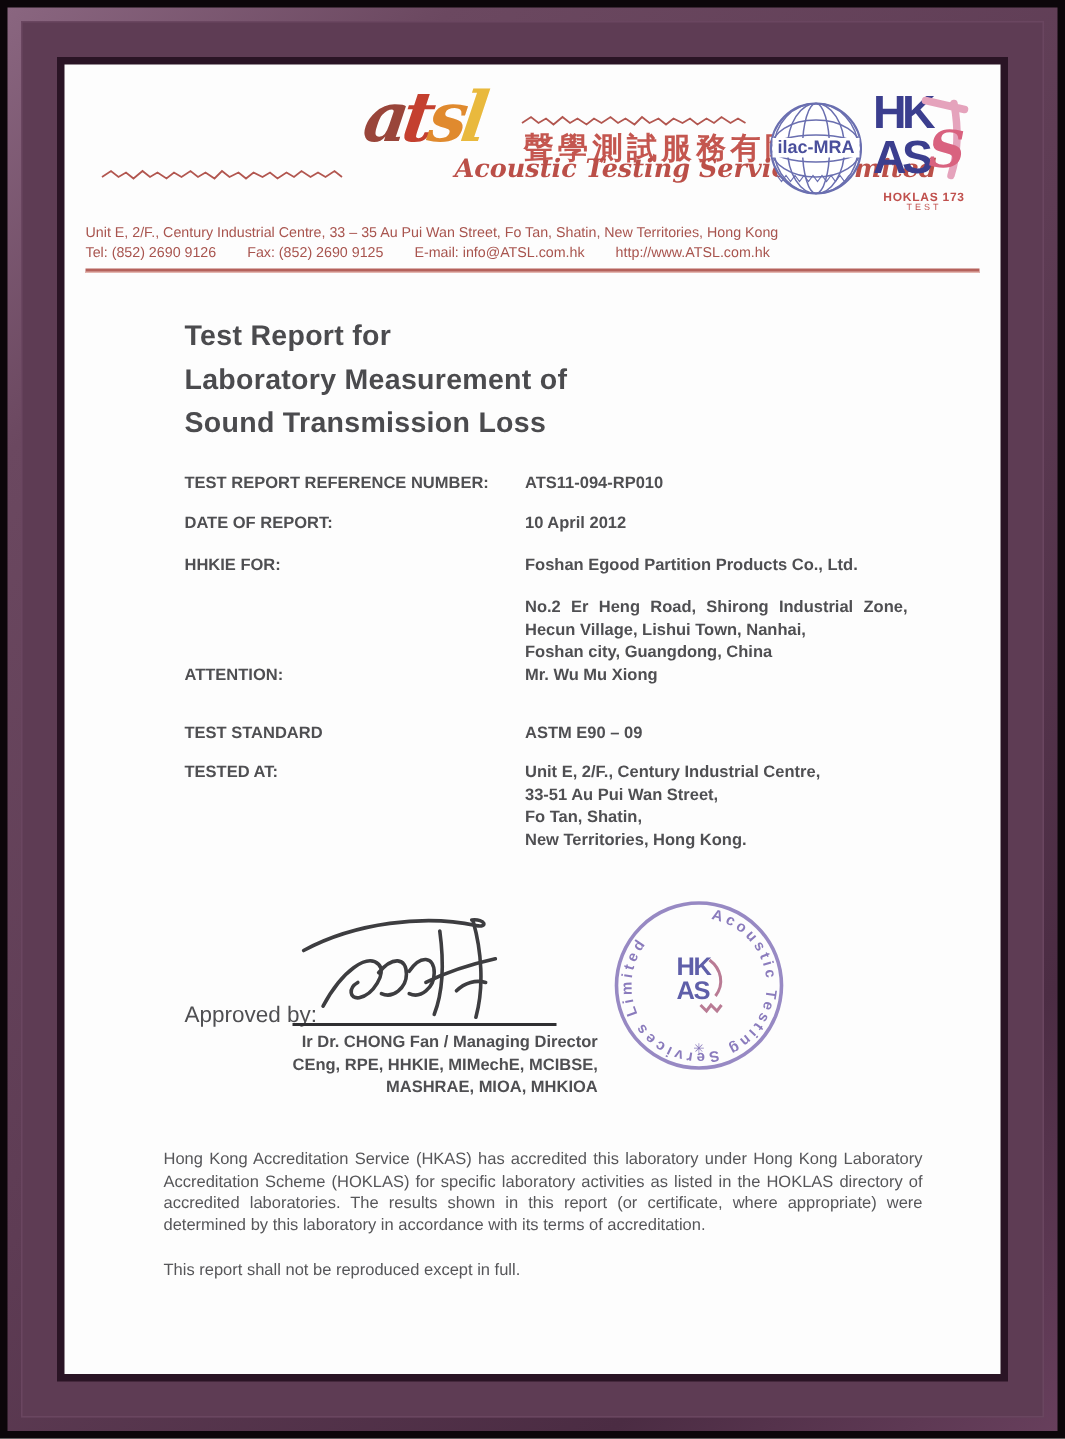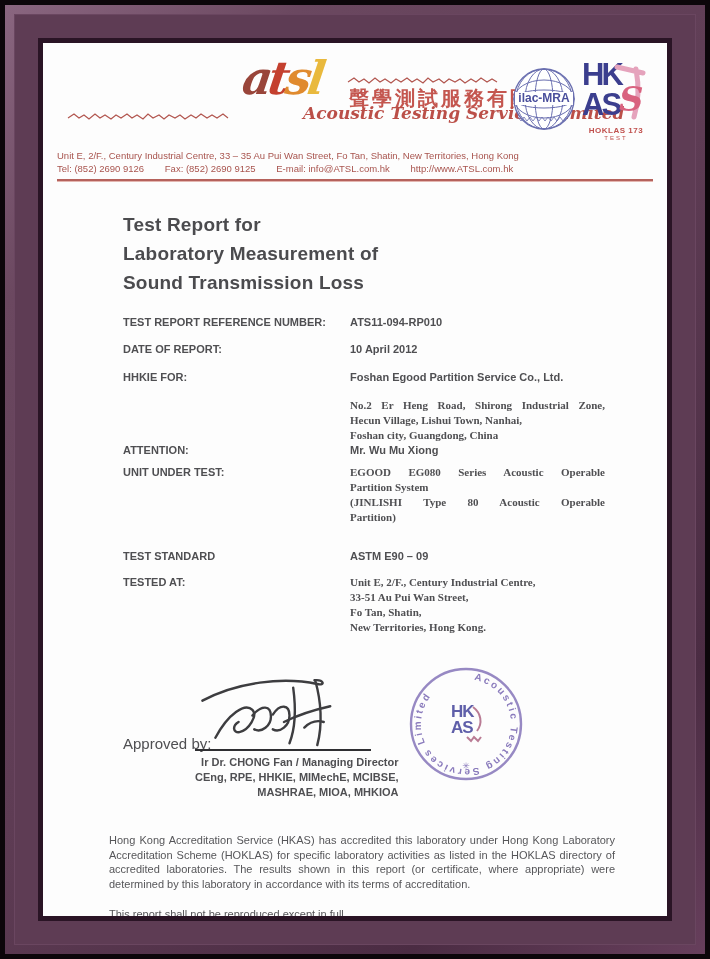--- a/index.html
+++ b/index.html
@@ -39,21 +39,21 @@
   
   .title { margin:28px 0 0 80px; font-size:19px; font-weight:bold; color:#4b4b4e;
     line-height:29px; white-space:pre-line; letter-spacing:0.2px; }
 
   
   .fields { margin:18px 50px 0 80px; color:#4f4f52; font-size:11px; }
   .frow { display:flex; }
   .flabel { width:227px; font-weight:bold; flex:none; line-height:15px; }
   .fvalue { width:255px; font-weight:bold; line-height:15px; }
   .fvalue.nowrap { white-space:nowrap; }
-  .fvalue .vline { line-height:15px;font-family:Liberation Serif, serif; }
+  .fvalue .vline { line-height:15px; }
   .fvalue .stretch { text-align:justify; text-align-last:justify; }
 
   
   .sig-block { position:relative; margin:34px 0 0 80px; height:160px; color:#4f4f52; }
   .approved-label { position:absolute; left:0; top:66px; font-size:15px; font-weight:normal; }
   .sig-area { position:absolute; left:72px; top:0; width:176px; }
   .sig-svg { display:block; }
   .sig-line { border-top:2px solid #2f2f32; width:176px; }
   .stamp { position:absolute; left:284px; top:-4px; opacity:0.88; }
   .sig-names { position:absolute; left:72px; top:86px; font-size:11px; font-weight:bold;
@@ -127,42 +127,33 @@
         <div class="frow">
           <div class="flabel">TEST REPORT REFERENCE NUMBER:</div>
           <div class="fvalue nowrap">ATS11-094-RP010</div>
         </div>
         <div class="frow" style="margin-top:12px">
           <div class="flabel">DATE OF REPORT:</div>
           <div class="fvalue nowrap">10 April 2012</div>
         </div>
         <div class="frow" style="margin-top:13px">
           <div class="flabel">HHKIE FOR:</div>
-          <div class="fvalue nowrap">Foshan Egood Partition Service Co., Ltd.</div>
+          <div class="fvalue nowrap">Foshan Egood Partition Products Co., Ltd.</div>
         </div>
         <div class="frow" style="margin-top:13px">
           <div class="flabel"></div>
           <div class="fvalue">
             <div class="vline stretch">No.2 Er Heng Road, Shirong Industrial Zone,</div>
             <div class="vline">Hecun Village, Lishui Town, Nanhai,</div>
             <div class="vline">Foshan city, Guangdong, China</div>
           </div>
         </div>
         <div class="frow" style="margin-top:0px">
           <div class="flabel">ATTENTION:</div>
           <div class="fvalue nowrap">Mr. Wu Mu Xiong</div>
-        </div>
-        <div class="frow" style="margin-top:7px">
-          <div class="flabel">UNIT UNDER TEST:</div>
-          <div class="fvalue">
-            <div class="vline stretch">EGOOD EG080 Series Acoustic Operable</div>
-            <div class="vline">Partition System</div>
-            <div class="vline stretch">(JINLISHI Type 80 Acoustic Operable</div>
-            <div class="vline">Partition)</div>
-          </div>
         </div>
         <div class="frow" style="margin-top:24px">
           <div class="flabel">TEST STANDARD</div>
           <div class="fvalue nowrap">ASTM E90 – 09</div>
         </div>
         <div class="frow" style="margin-top:11px">
           <div class="flabel">TESTED AT:</div>
           <div class="fvalue">
             <div class="vline">Unit E, 2/F., Century Industrial Centre,</div>
             <div class="vline">33-51 Au Pui Wan Street,</div>

